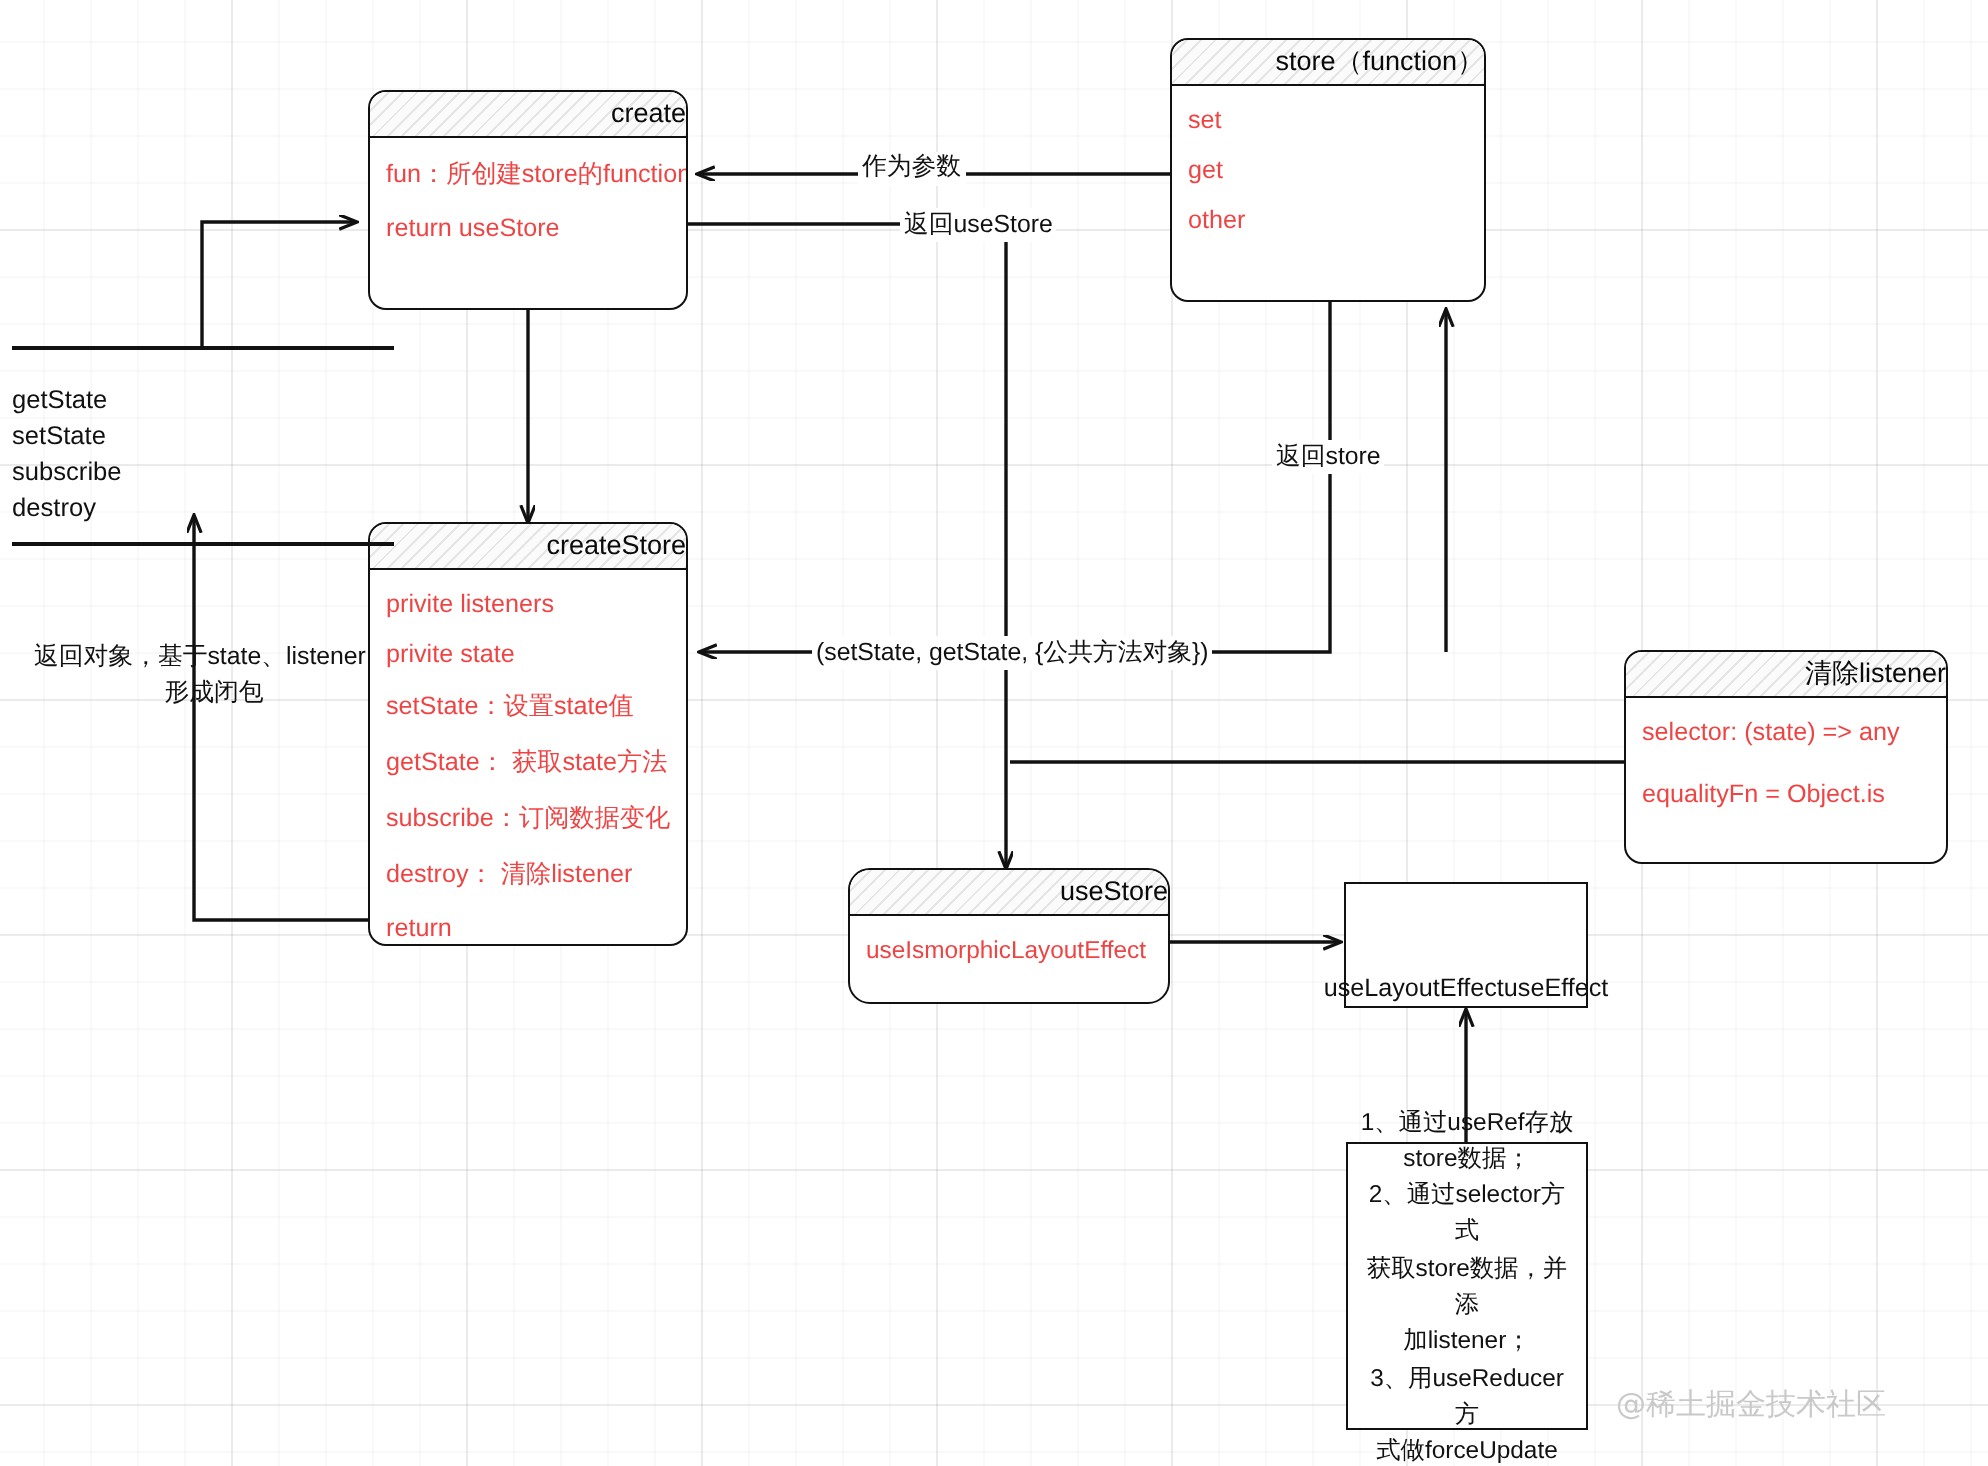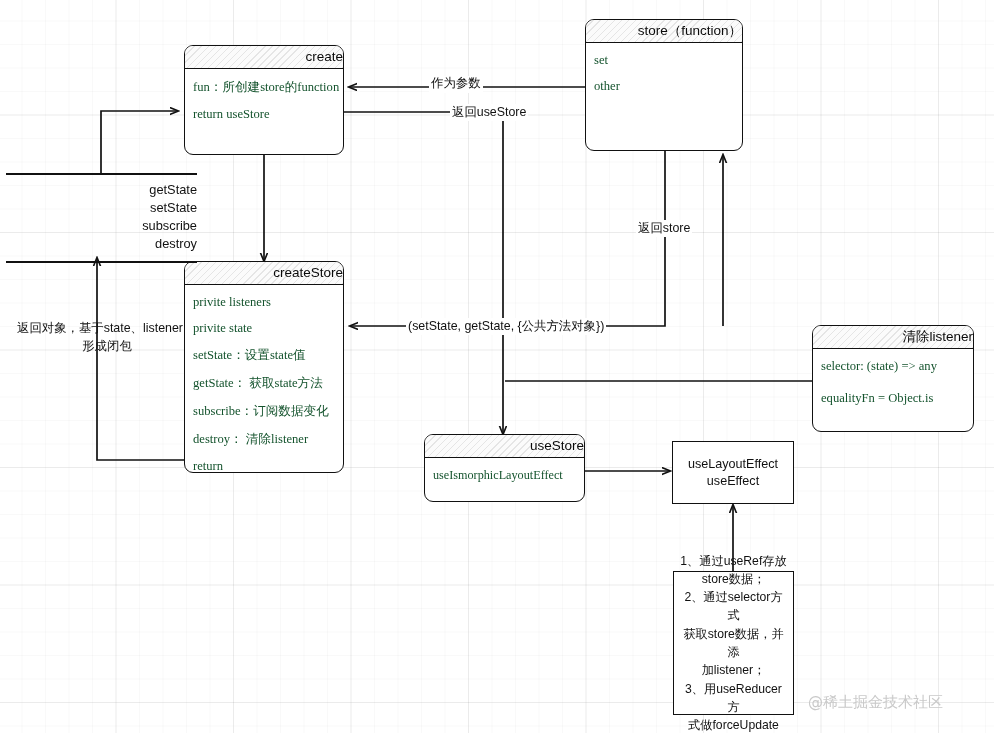--- a/index.html
+++ b/index.html
@@ -44,24 +44,23 @@
     font-size:13.5px;
     color:#0a0a0a;
     border-bottom:1.4px solid #111;
     background-color:#fbfbfb;
     background-image:repeating-linear-gradient(
        -45deg, rgba(0,0,0,0.085) 0 1px, rgba(0,0,0,0) 1px 5px);
   }
   .node .body{padding:4px 0 2px 0;}
   .node .row{
     font-size:12.6px;
-    color:#14532d;
+    color:#ef4444;
     padding:5.5px 8px;
     white-space:nowrap;
-    font-family:Liberation Serif, serif;
   }
 
   
   .plain{
     position:absolute;
     box-sizing:border-box;
     background:#ffffff;
     border:1.5px solid #111;
     display:flex;
     align-items:center;
@@ -75,25 +74,25 @@
     font-size:12.2px;
     line-height:1.5;
     padding:2px 6px;
     text-align:center;
   }
 
   
   #left-note{position:absolute;left:6px;top:173px;width:191px;}
   #left-note .rule{height:0;border-top:2.6px solid #111;}
   #left-note .txt{
-    text-align:right;
+    text-align:left;
     font-size:12.8px;
     line-height:1.42;
     color:#111;
-    padding:6px 0 7px 0;
+    padding:16px 0 7px 0;
     white-space:pre-line;
   }
 
   
   .elabel{
     position:absolute;
     font-size:12.4px;
     color:#111;
     background:#ffffff;
     padding:0 2px;
@@ -149,53 +148,54 @@
     <div class="body">
       <div class="row">fun：所创建store的function</div>
       <div class="row">return useStore</div>
     </div>
   </div>
 
   <div class="node" id="n-store" style="left:585px;top:19px;width:158px;height:132px;">
     <div class="hdr">store（function）</div>
     <div class="body">
       <div class="row">set</div>
+      <div class="row">get</div>
       <div class="row">other</div>
     </div>
   </div>
 
   <div class="node" id="n-createstore" style="left:184px;top:261px;width:160px;height:212px;">
     <div class="hdr">createStore</div>
     <div class="body">
       <div class="row">privite listeners</div>
       <div class="row">privite state</div>
       <div class="row">setState：设置state值</div>
       <div class="row">getState： 获取state方法</div>
       <div class="row">subscribe：订阅数据变化</div>
       <div class="row">destroy： 清除listener</div>
       <div class="row">return</div>
     </div>
   </div>
 
-  <div class="node" id="n-usestore" style="left:424px;top:434px;width:161px;height:68px;">
+  <div class="node" id="n-usestore" style="left:424px;top:434px;width:161px;height:68px;border-radius:11px;">
     <div class="hdr">useStore</div>
     <div class="body">
       <div class="row" style="font-size:12.2px;">useIsmorphicLayoutEffect</div>
     </div>
   </div>
 
   <div class="node" id="n-params" style="left:812px;top:325px;width:162px;height:107px;">
     <div class="hdr">清除listener</div>
     <div class="body">
       <div class="row">selector: (state) =&gt; any</div>
       <div class="row" style="padding-top:12px;">equalityFn = Object.is</div>
     </div>
   </div>
 
-  <div class="plain" id="n-effect" style="left:672px;top:441px;width:122px;height:63px;flex-direction:column;">
+  <div class="plain" id="n-effect" style="left:672px;top:441px;width:122px;height:63px;flex-direction:row;align-items:flex-end;">
     <span>useLayoutEffect</span>
     <span>useEffect</span>
   </div>
 
   <div class="plain" id="n-steps" style="left:673px;top:571px;width:121px;height:144px;">
     <div class="note-list">
       <div>1、通过useRef存放</div>
       <div>store数据；</div>
       <div>2、通过selector方式</div>
       <div>获取store数据，并添</div>

